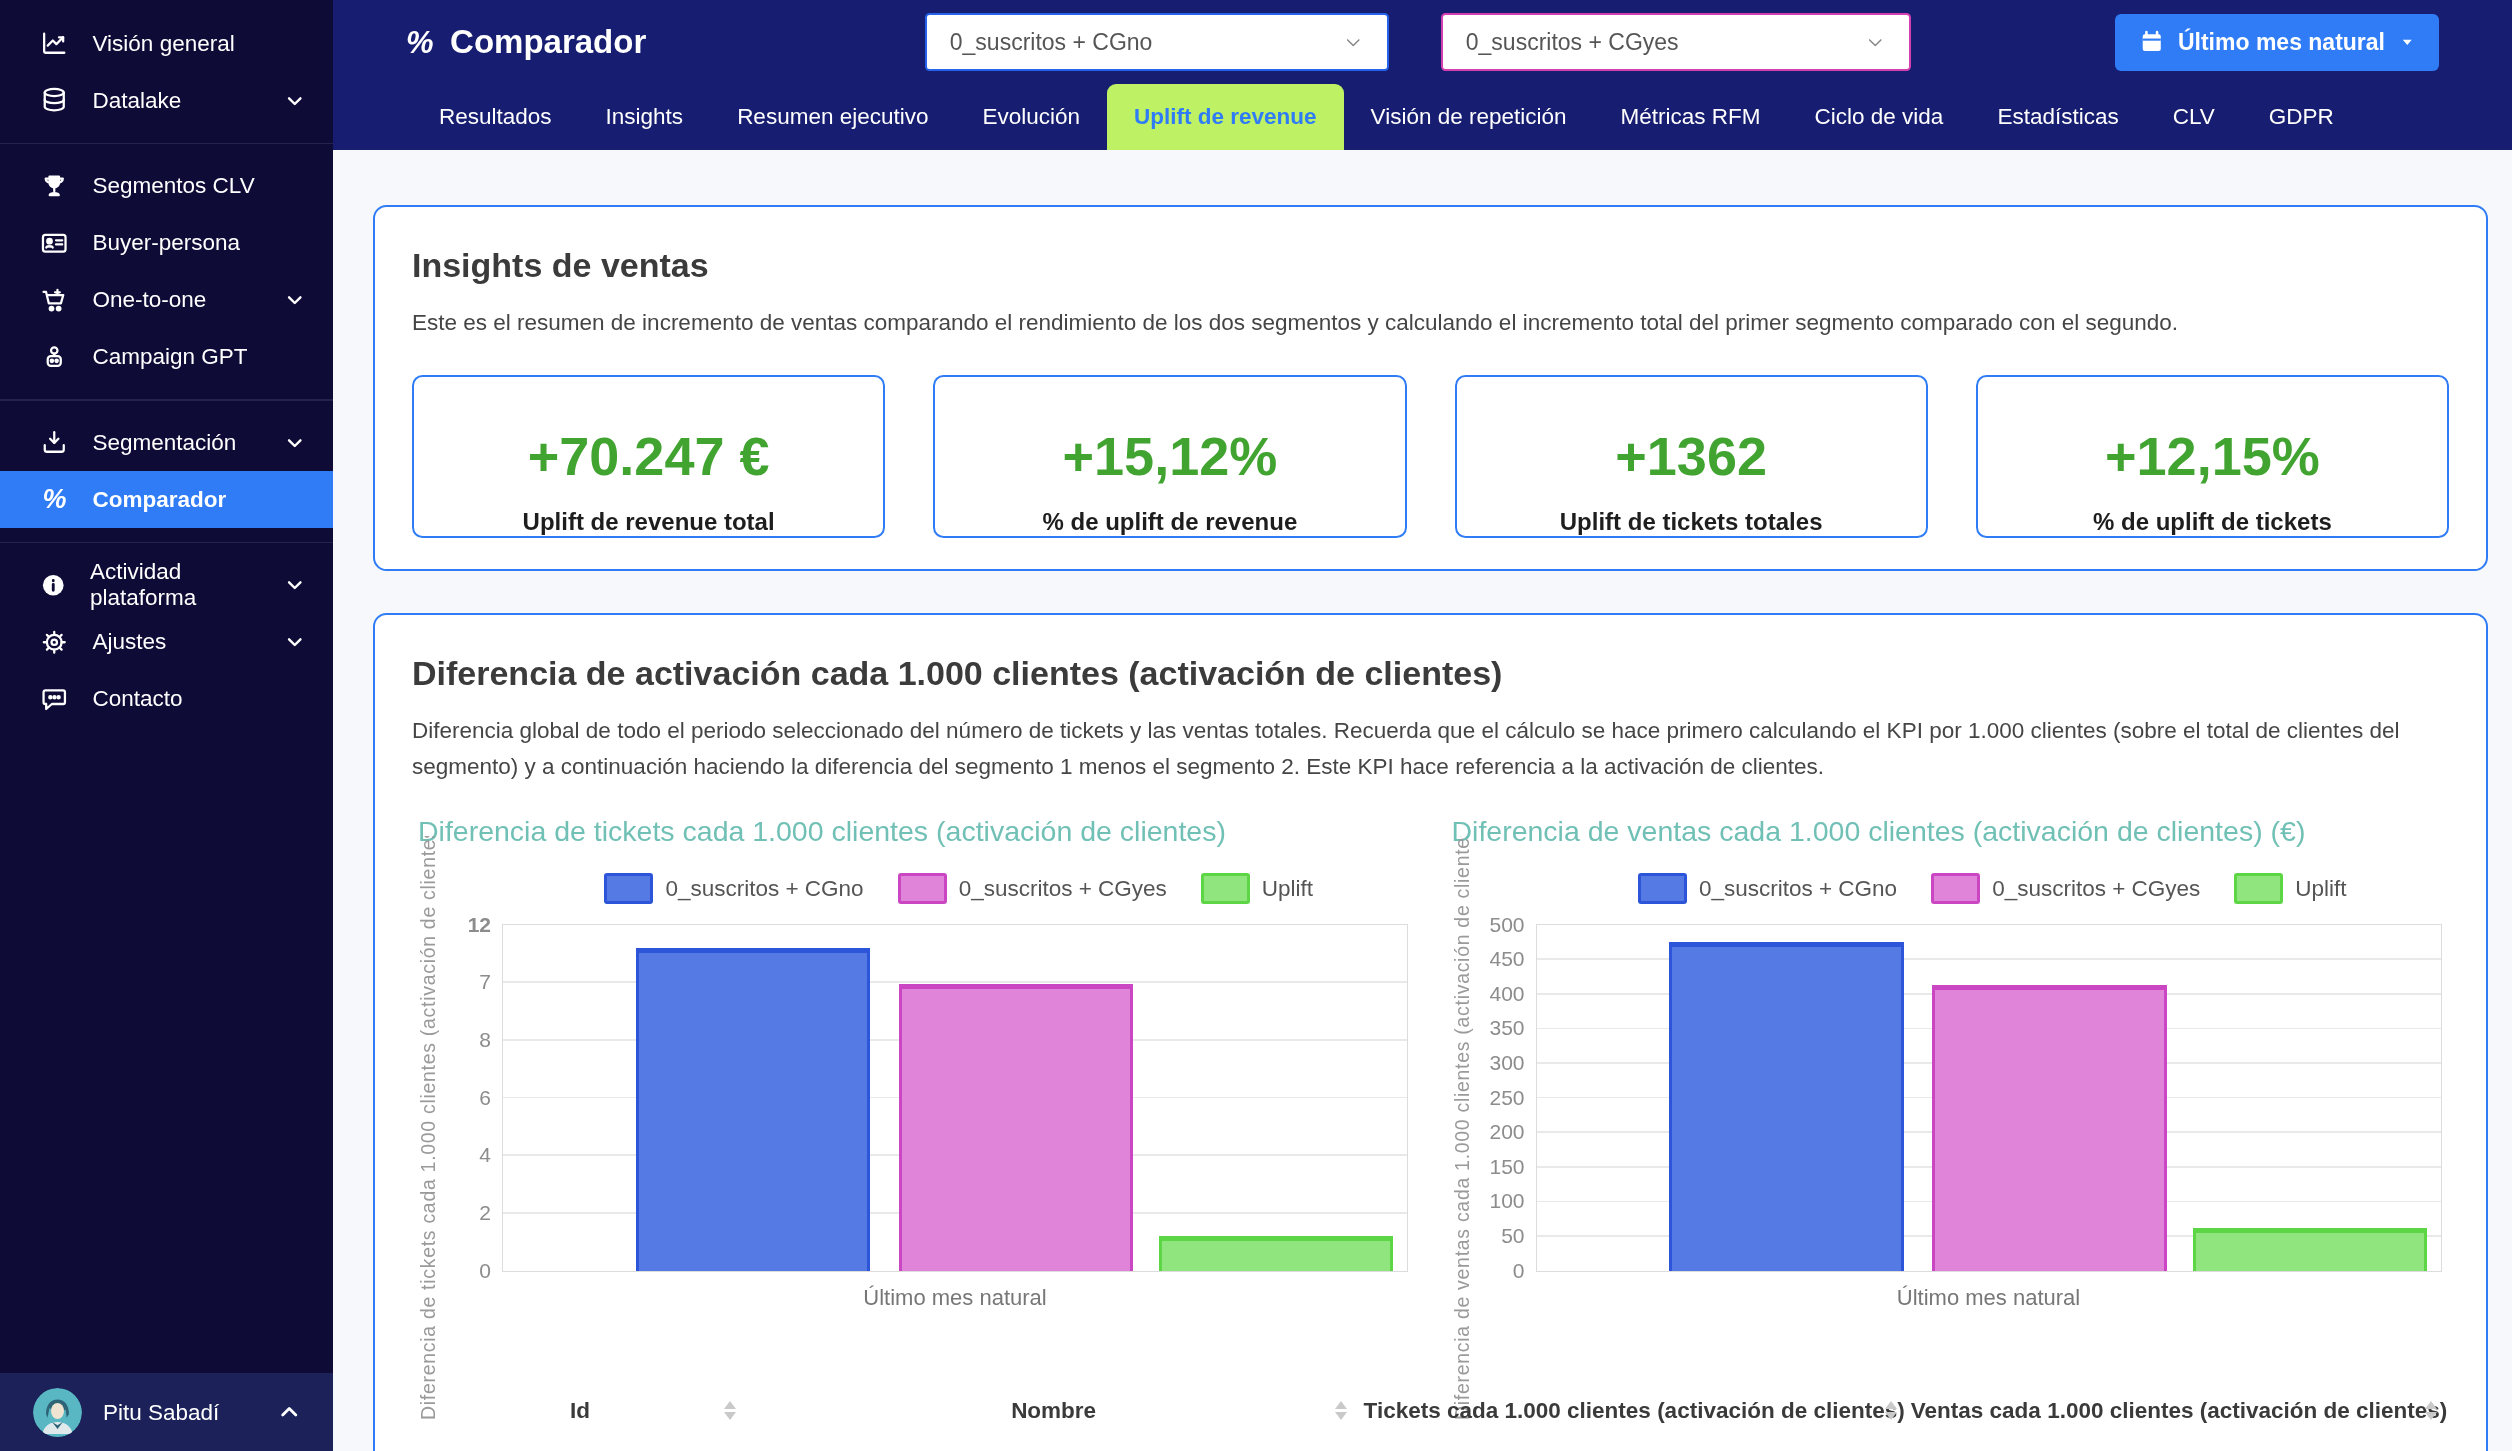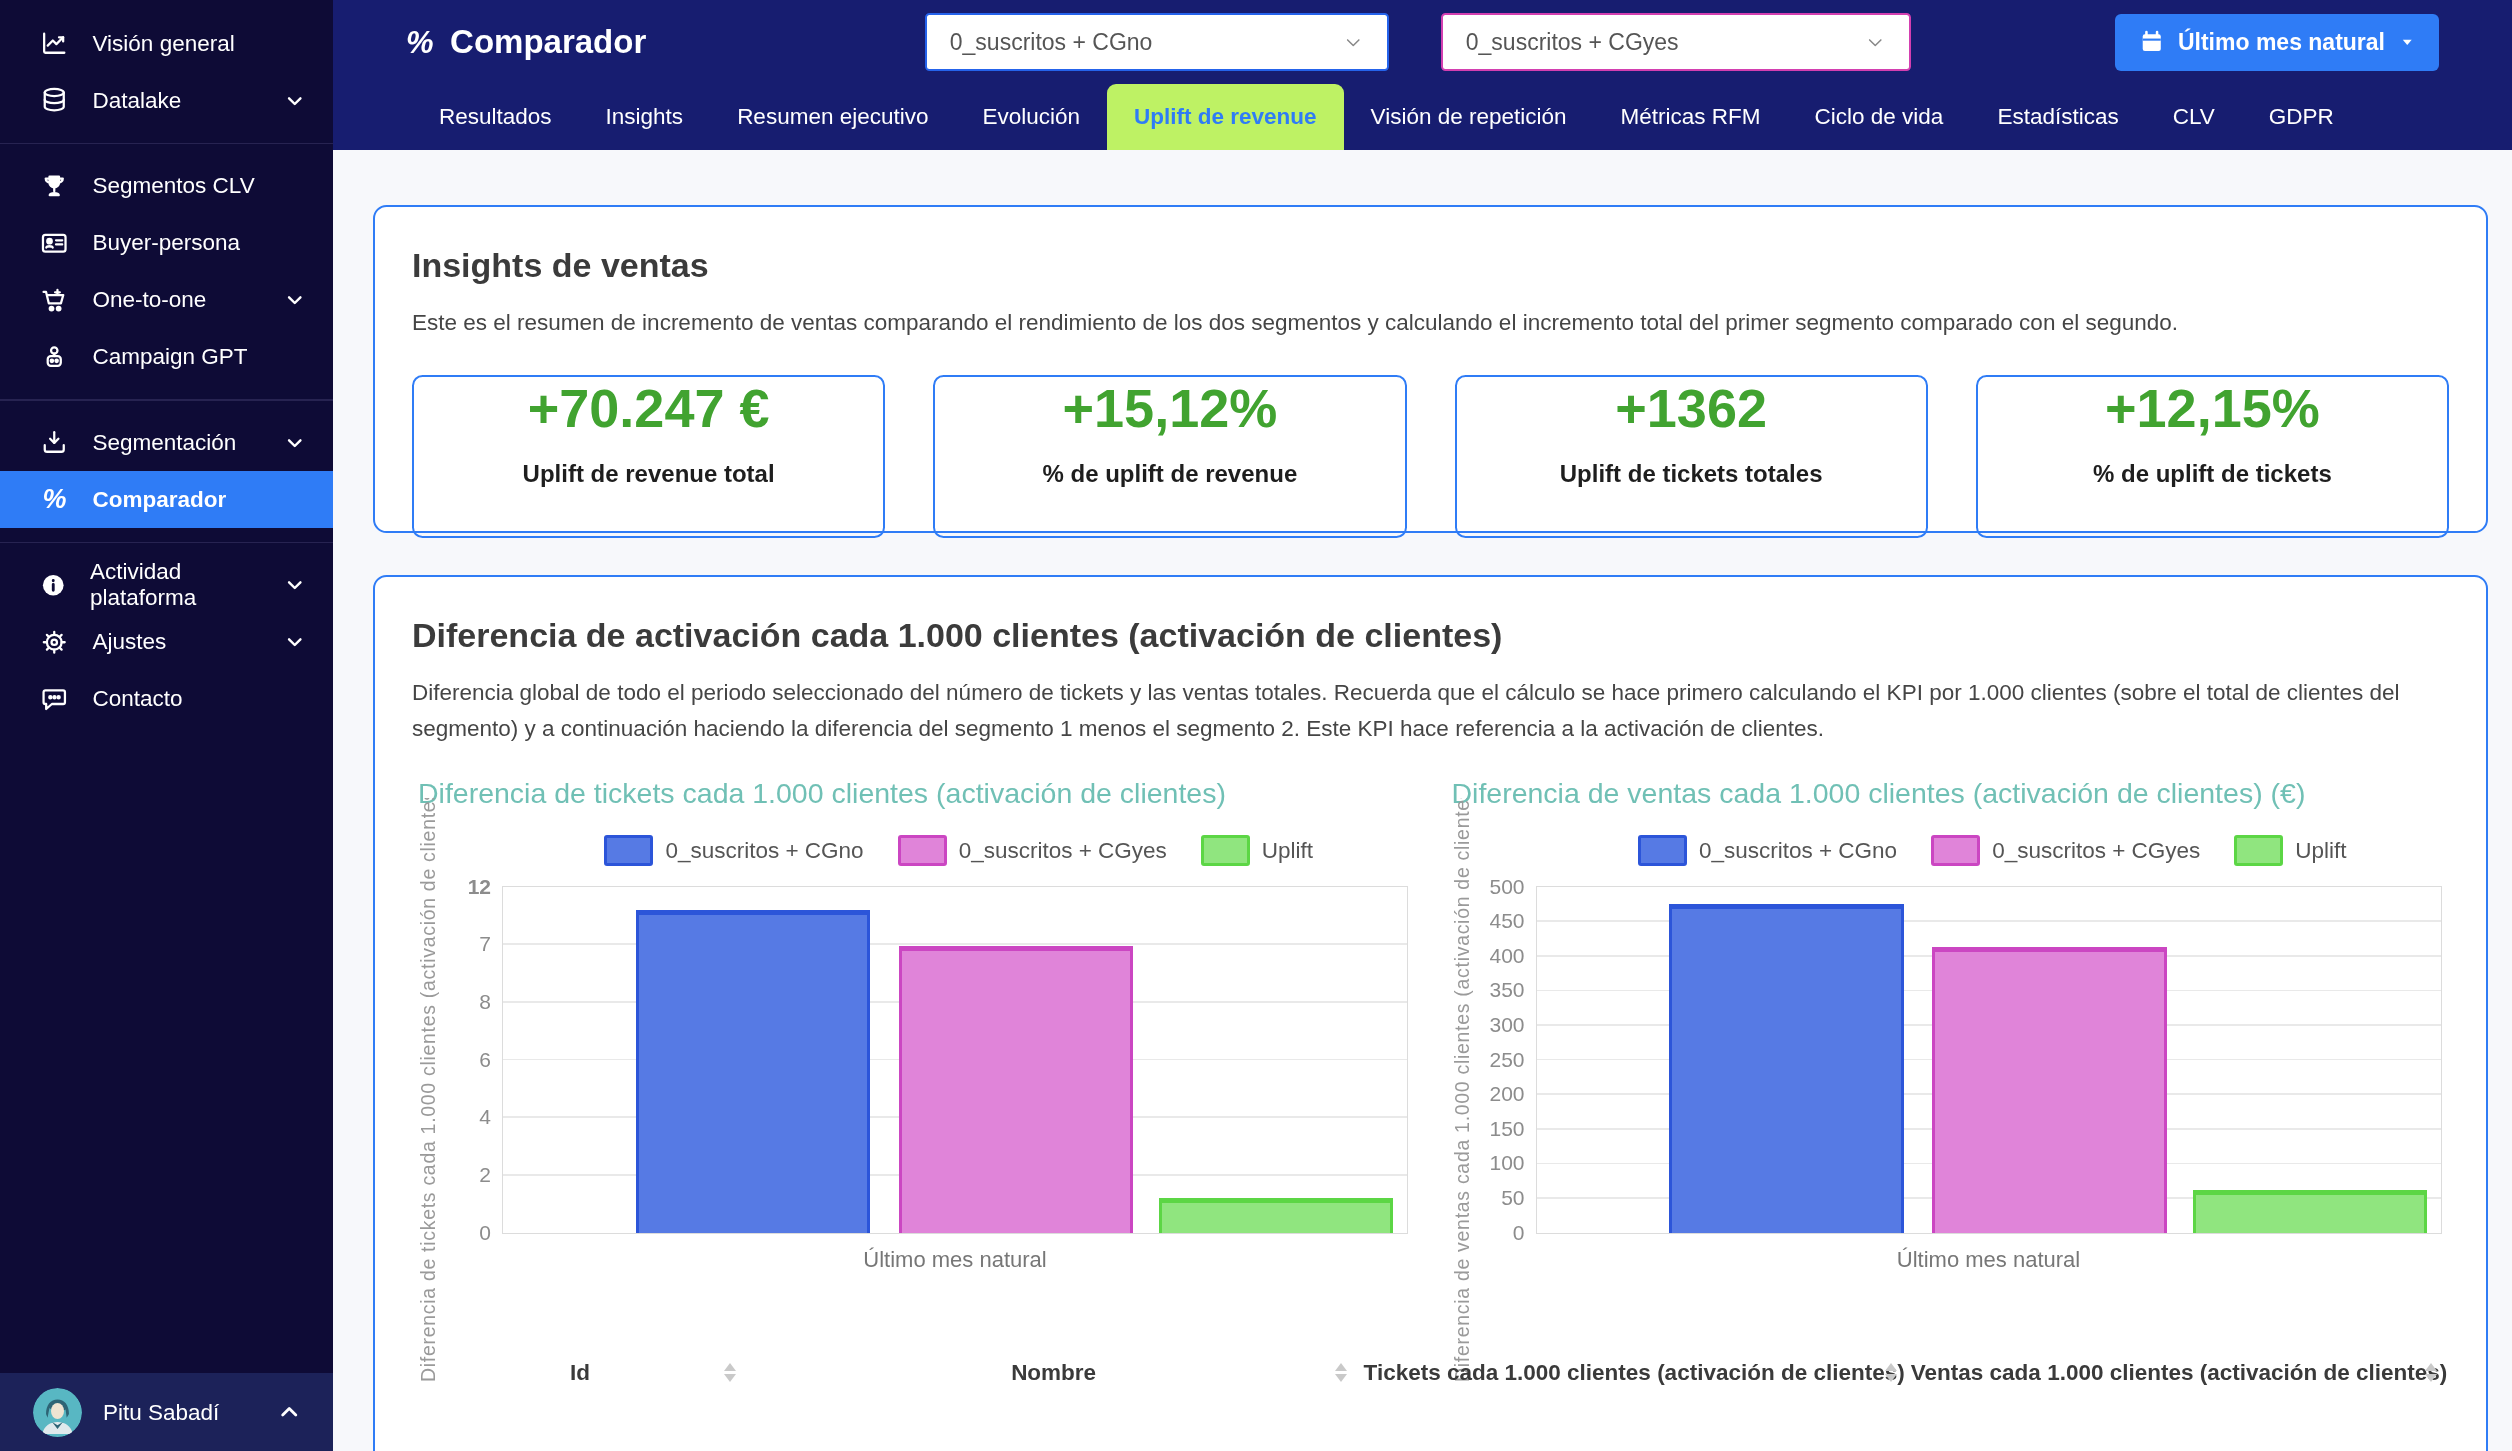--- a/index.html
+++ b/index.html
@@ -51,24 +51,24 @@
   .period-btn .bcaret svg { width:16.5px; height:16.5px; display:block; }
 
   .tabbar { height:66px; background:#171d70; display:flex; align-items:stretch; padding-left:79px; }
   .tab { display:flex; align-items:center; padding:0 27px; color:#fff; font-size:22.5px; cursor:pointer; white-space:nowrap; }
   .tab.active { background:#bef264; color:#2f7cf6; font-weight:700; border-radius:9px 9px 0 0; }
 
   .content { flex:1; padding:55px 24px 0 40px; overflow:hidden; }
   .card { background:#fff; border:2.2px solid #2f7cf6; border-radius:13.5px; padding:28.5px 37px; }
   .card h2 { font-size:34px; font-weight:700; color:#3b3b3b; margin-top:10.5px; }
   .card .desc { font-size:22.5px; color:#454545; margin-top:19.5px; line-height:1.6; }
-  .card.insights { height:328px; }
+  .card.insights { height:366px; }
   .kpi-row { display:flex; gap:48px; margin-top:34px; }
   .kpi { flex:1; border:2.2px solid #2f7cf6; border-radius:10.5px; height:163px; display:flex; flex-direction:column;
-         align-items:center; justify-content:flex-start; gap:21px; }
+         align-items:center; justify-content:flex-end; gap:21px; }
   .kpi .val { font-size:54px; font-weight:700; color:#41a330; }
   .kpi .lbl { font-size:24px; font-weight:700; color:#1e1e1e; }
 
   .card.activation { margin-top:42px; height:906px; }
 
   .charts-row { display:flex; gap:30px; margin-top:30px; }
   .chart { flex:1; min-width:0; position:relative; }
   .chart-title { color:#70c0b5; font-size:28.5px; margin-left:6px; white-space:nowrap; }
   .legend { display:flex; justify-content:center; align-items:center; gap:34px; margin-top:25.5px; margin-left:90px; }
   .lg-item { display:flex; align-items:center; gap:12px; font-size:22.5px; color:#555; }

